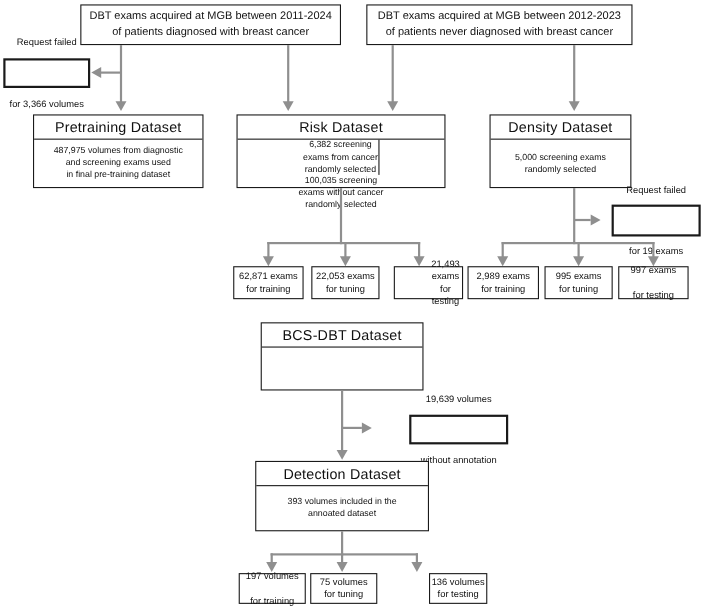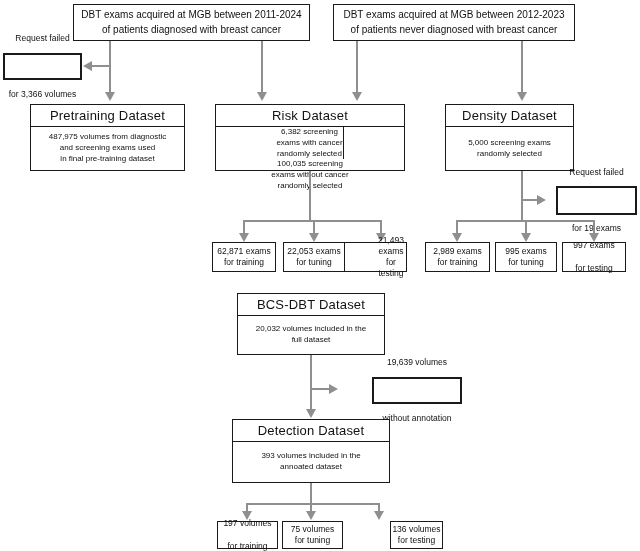--- a/index.html
+++ b/index.html
@@ -75,21 +75,21 @@
       <div>and screening exams used</div>
       <div>in final pre-training dataset</div>
     </div>
   </div>
 
   <div class="panel" style="left:215px;top:104px;width:190px;height:67px;">
     <div class="hdr">Risk Dataset</div>
     <div class="bod cols">
       <div class="col first">
         <div>6,382 screening</div>
-        <div>exams with cancer</div>
+        <div>exams from cancer</div>
         <div>randomly selected</div>
       </div>
       <div class="col">
         <div>100,035 screening</div>
         <div>exams without cancer</div>
         <div>randomly selected</div>
       </div>
     </div>
   </div>
 
@@ -126,43 +126,39 @@
   <div class="arr arr-down" style="left:589px;top:233px;"></div>
 
   <div class="box" style="left:212px;top:242px;width:64px;height:30px;">
     <div>62,871 exams</div>
     <div>for training</div>
   </div>
   <div class="box" style="left:283px;top:242px;width:62px;height:30px;">
     <div>22,053 exams</div>
     <div>for tuning</div>
   </div>
-  <div class="box" style="left:344px;top:242px;width:63px;height:30px;padding-left:31px;">
+  <div class="box" style="left:358px;top:242px;width:63px;height:30px;padding-left:31px;">
     <div>21,493 exams</div>
     <div>for testing</div>
   </div>
   <div class="box" style="left:425px;top:242px;width:65px;height:30px;">
     <div>2,989 exams</div>
     <div>for training</div>
   </div>
   <div class="box" style="left:495px;top:242px;width:62px;height:30px;">
     <div>995 exams</div>
     <div>for tuning</div>
   </div>
   <div class="box" style="left:562px;top:242px;width:64px;height:30px;gap:12px;">
     <div>997 exams</div>
     <div>for testing</div>
   </div>
 
   <div class="panel" style="left:237px;top:293px;width:148px;height:62px;">
     <div class="hdr">BCS-DBT Dataset</div>
-    <div class="bod">
-      <div>20,032 volumes included in the</div>
-      <div>full dataset</div>
-    </div>
   </div>
 
   <div class="vline" style="left:310px;top:355px;height:55px;"></div>
   <div class="arr arr-down" style="left:306px;top:409px;"></div>
   <div class="hline" style="left:311px;top:388px;width:18px;"></div>
   <div class="arr arr-right" style="left:329px;top:384px;"></div>
   <div class="box reqbox" style="left:372px;top:377px;width:90px;height:27px;">
     <div>19,639 volumes</div>
     <div>without annotation</div>
   </div>

